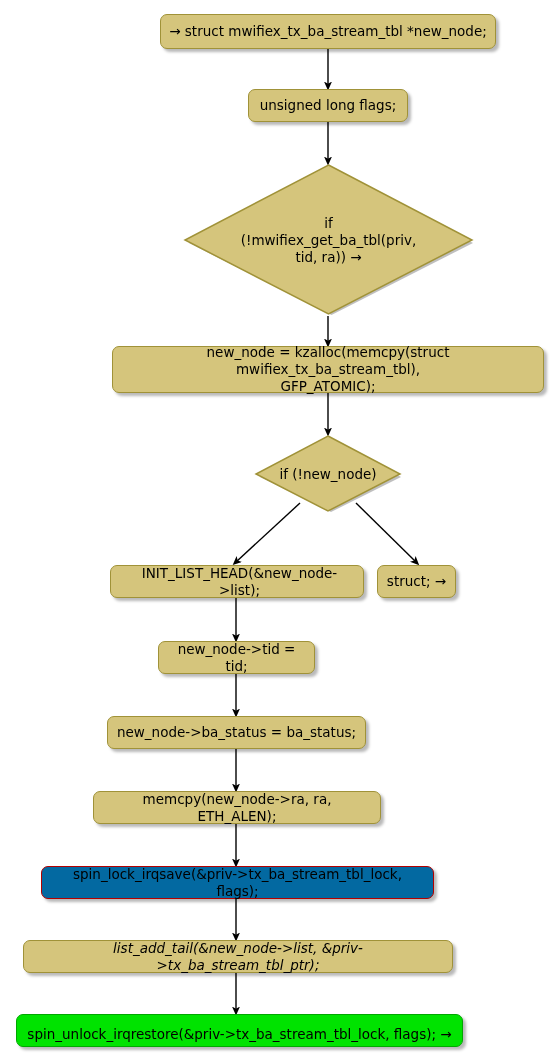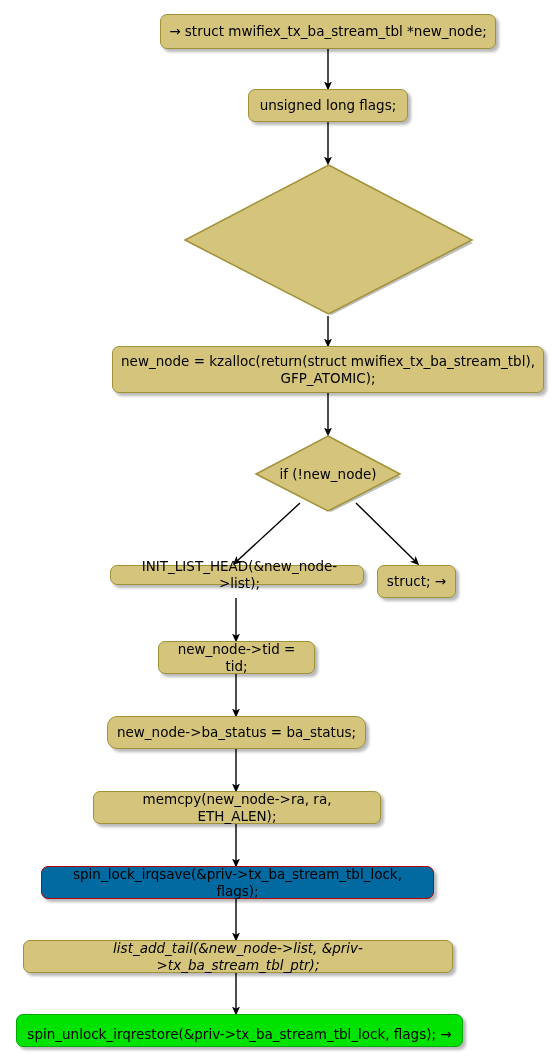--- a/index.html
+++ b/index.html
@@ -96,29 +96,31 @@
         <path d="M236,899 L236,937" stroke="#000000" stroke-width="1.4" fill="none" marker-end="url(#arrowhead)"></path>
         <path d="M236,973 L236,1011" stroke="#000000" stroke-width="1.4" fill="none" marker-end="url(#arrowhead)"></path>
       </g>
   </svg>
   <div id="node-layer">
       <div class="node box" style="left: 160px; top: 14px; width: 336px; height: 35px;"><span>→ struct mwifiex_tx_ba_stream_tbl *new_node;</span></div>
       <div class="node box" style="left: 248px; top: 89px; width: 160px; height: 33px;"><span>unsigned long flags;</span></div>
       <div class="node diamond" style="left: 183px; top: 164px; width: 291px; height: 152px;"><svg class="dshape" viewBox="0 0 291 152" preserveAspectRatio="none">
           <path d="M148.5,3 L290,79 L148.5,151 L6,79 Z" fill="rgba(0,0,0,0.25)"></path>
           <path d="M145.5,1 L289,76 L145.5,150 L2,76 Z" fill="#d5c57c" stroke="#a09238" stroke-width="1.5"></path>
-        </svg></div>
-      <div class="node box" style="left: 112px; top: 346px; width: 432px; height: 47px;"><span>new_node = kzalloc(return(struct mwifiex_tx_ba_stream_tbl),
+        </svg><span class="dlabel">if
+(!mwifiex_get_ba_tbl(priv,
+tid, ra)) →</span></div>
+      <div class="node box" style="left: 112px; top: 346px; width: 432px; height: 47px;"><span>new_node = kzalloc(memcpy(struct mwifiex_tx_ba_stream_tbl),
 GFP_ATOMIC);</span></div>
       <div class="node diamond" style="left: 254px; top: 435px; width: 148px; height: 78px;"><svg class="dshape" viewBox="0 0 148 78" preserveAspectRatio="none">
           <path d="M77,3 L147,42 L77,77 L6,42 Z" fill="rgba(0,0,0,0.25)"></path>
           <path d="M74,1 L146,39 L74,76 L2,39 Z" fill="#d5c57c" stroke="#a09238" stroke-width="1.5"></path>
         </svg><span class="dlabel">if (!new_node)</span></div>
-      <div class="node box" style="left: 110px; top: 565px; width: 254px; height: 20px; padding-left: 13px;"><span>INIT_LIST_HEAD(&amp;new_node-&gt;list);</span></div>
+      <div class="node box" style="left: 110px; top: 565px; width: 254px; height: 33px; padding-left: 13px;"><span>INIT_LIST_HEAD(&amp;new_node-&gt;list);</span></div>
       <div class="node box" style="left: 377px; top: 565px; width: 79px; height: 33px;"><span>struct; →</span></div>
       <div class="node box" style="left: 158px; top: 641px; width: 157px; height: 33px;"><span>new_node-&gt;tid = tid;</span></div>
-      <div class="node box" style="left: 107px; top: 716px; width: 259px; height: 33px; border-radius: 10px;"><span>new_node-&gt;ba_status = ba_status;</span></div>
+      <div class="node box" style="left: 107px; top: 716px; width: 259px; height: 33px;"><span>new_node-&gt;ba_status = ba_status;</span></div>
       <div class="node box" style="left: 93px; top: 791px; width: 288px; height: 33px;"><span>memcpy(new_node-&gt;ra, ra, ETH_ALEN);</span></div>
       <div class="node box red" style="left: 41px; top: 866px; width: 393px; height: 33px;"><span>spin_lock_irqsave(&amp;priv-&gt;tx_ba_stream_tbl_lock, flags);</span></div>
       <div class="node box" style="left: 23px; top: 940px; width: 430px; height: 33px; font-style: italic;"><span>list_add_tail(&amp;new_node-&gt;list, &amp;priv-&gt;tx_ba_stream_tbl_ptr);</span></div>
       <div class="node box green" style="left: 16px; top: 1014px; width: 447px; height: 33px; align-items: flex-end;"><span>spin_unlock_irqrestore(&amp;priv-&gt;tx_ba_stream_tbl_lock, flags); →</span></div>
     </div>
 </div>
 
 </body></html>

